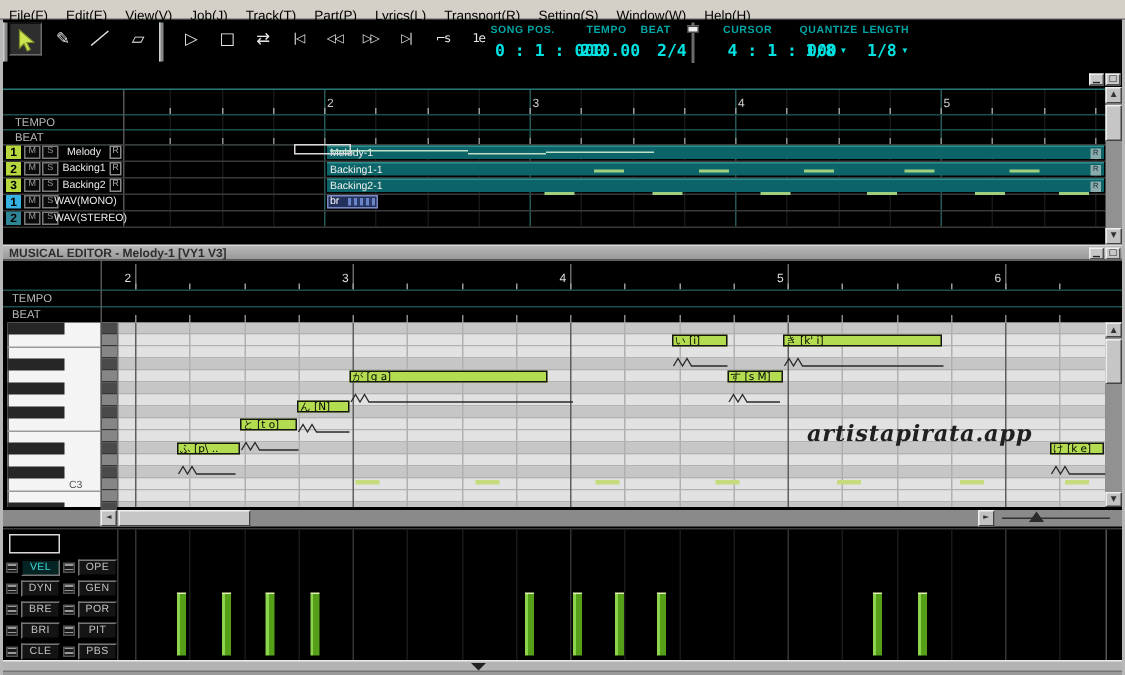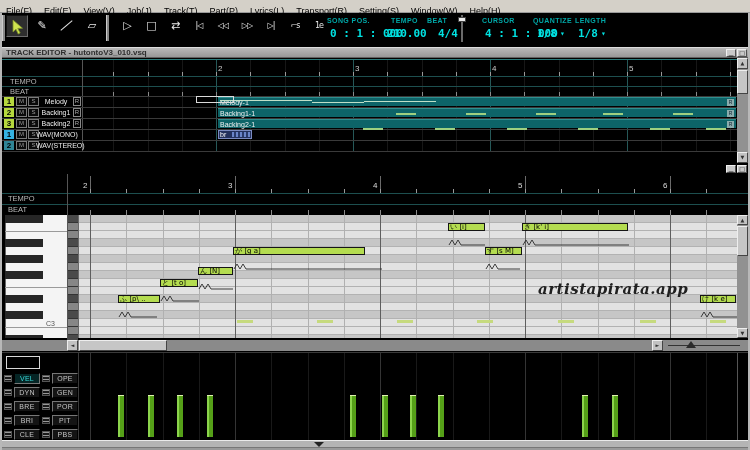--- a/index.html
+++ b/index.html
@@ -54,31 +54,30 @@
       <div class="toolbtn" style="position: absolute; left: 260px; top: 2px; width: 22px; height: 22px; font: 8px / 22px &quot;DejaVu Sans&quot;, sans-serif; letter-spacing: -1px;">▷|</div>
       <div class="toolbtn" style="position: absolute; left: 284px; top: 2px; width: 22px; height: 22px; font: 8px / 22px &quot;DejaVu Sans&quot;, sans-serif; letter-spacing: -1px;">⌐s</div>
       <div class="toolbtn" style="position: absolute; left: 308px; top: 2px; width: 22px; height: 22px; font: 8px / 22px &quot;DejaVu Sans&quot;, sans-serif; letter-spacing: -1px;">1e</div>
     </div>
 
   <div class="lbl" style="left:327px;top:17px">SONG POS.</div>
   <div class="val" style="left:330px;top:27px">0 : 1 : 000</div>
   <div class="lbl" style="left:391px;top:17px">TEMPO</div>
   <div class="val" style="left:387px;top:27px">210.00</div>
   <div class="lbl" style="left:427px;top:17px">BEAT</div>
-  <div class="val" style="left:438px;top:27px">4/4</div>
+  <div class="val" style="left:438px;top:27px">2/4</div>
   <div class="abs" style="left:461px;top:15px;width:2px;height:27px;background:#6a6a6a"></div>
   <div class="abs" style="left:458px;top:17px;width:8px;height:5px;background:#ececec;border:1px solid #444"></div>
   <div class="lbl" style="left:482px;top:17px">CURSOR</div>
   <div class="val" style="left:485px;top:27px">4 : 1 : 000</div>
   <div class="lbl" style="left:533px;top:17px">QUANTIZE</div>
   <div class="val" style="left:537px;top:27px"><span>1/8</span><span class="dd">▾</span></div>
   <div class="lbl" style="left:575px;top:17px">LENGTH</div>
   <div class="val" style="left:578px;top:27px"><span>1/8</span><span class="dd">▾</span></div>
 
-  <div class="titlebar" style="top:47px"><span>TRACK EDITOR - hutontoV3_010.vsq</span></div>
   <div class="winbtn" style="left:726px;top:49px">▁</div>
   <div class="winbtn" style="left:737px;top:49px">□</div>
   <div id="te-body">
       <div style="position: absolute; left: 2px; top: 58px; width: 746px; height: 105px; background: rgb(0, 0, 0);"></div>
       <div style="position: absolute; left: 2px; top: 59px; width: 735px; height: 1px; background: rgb(42, 122, 122);"></div>
       <div style="position: absolute; left: 113px; top: 60px; width: 1px; height: 91px; background: rgb(23, 23, 23);"></div>
       <div style="position: absolute; left: 148px; top: 60px; width: 1px; height: 91px; background: rgb(23, 23, 23);"></div>
       <div style="position: absolute; left: 182px; top: 60px; width: 1px; height: 91px; background: rgb(23, 23, 23);"></div>
       <div style="position: absolute; left: 216px; top: 60px; width: 1px; height: 91px; background: rgb(38, 88, 88);"></div>
       <div style="position: absolute; left: 250px; top: 60px; width: 1px; height: 91px; background: rgb(23, 23, 23);"></div>
@@ -203,20 +202,21 @@
       <div style="position: absolute; left: 16px; top: 141px; width: 11px; height: 9px; background: rgb(10, 10, 10); border: 1px solid rgb(122, 122, 122); font: 6px / 7px &quot;Liberation Sans&quot;, sans-serif; color: rgb(154, 154, 154); text-align: center;">M</div>
       <div style="position: absolute; left: 28px; top: 141px; width: 11px; height: 9px; background: rgb(10, 10, 10); border: 1px solid rgb(122, 122, 122); font: 6px / 7px &quot;Liberation Sans&quot;, sans-serif; color: rgb(154, 154, 154); text-align: center;">S</div>
       <div style="position: absolute; left: 36px; top: 142px; width: 42px; font: 7px &quot;Liberation Sans&quot;, sans-serif; color: rgb(236, 236, 236); text-align: center; white-space: nowrap;">WAV(STEREO)</div>
       <div style="position: absolute; left: 196px; top: 96px; width: 38px; height: 7px; border: 1px solid rgb(218, 218, 218);"></div>
       <div class="sb" style="position: absolute; left: 737px; top: 58px; width: 11px; height: 105px; background: rgb(145, 145, 145);"></div>
       <div class="sbbtn" style="position: absolute; left: 737px; top: 58px; width: 11px; height: 11px;">▲</div>
       <div class="sbthumb" style="position: absolute; left: 737px; top: 70px; width: 11px; height: 24px;"></div>
       <div class="sbbtn" style="position: absolute; left: 737px; top: 152px; width: 11px; height: 11px;">▼</div>
     </div>
 
+  <div class="titlebar" style="top:163px"><span>MUSICAL EDITOR - Melody-1 [VY1 V3]</span></div>
   <div class="winbtn" style="left:726px;top:165px">▁</div>
   <div class="winbtn" style="left:737px;top:165px">□</div>
   <div id="me-body">
       <div style="position: absolute; left: 90px; top: 176px; width: 1px; height: 17px; background: rgb(106, 106, 106);"></div>
       <div style="position: absolute; left: 235px; top: 176px; width: 1px; height: 17px; background: rgb(106, 106, 106);"></div>
       <div style="position: absolute; left: 380px; top: 176px; width: 1px; height: 17px; background: rgb(106, 106, 106);"></div>
       <div style="position: absolute; left: 525px; top: 176px; width: 1px; height: 17px; background: rgb(106, 106, 106);"></div>
       <div style="position: absolute; left: 670px; top: 176px; width: 1px; height: 17px; background: rgb(106, 106, 106);"></div>
       <div style="position: absolute; left: 83px; top: 181px; font: 8px &quot;Liberation Sans&quot;, sans-serif; color: rgb(221, 221, 221);">2</div>
       <div style="position: absolute; left: 228px; top: 181px; font: 8px &quot;Liberation Sans&quot;, sans-serif; color: rgb(221, 221, 221);">3</div>

